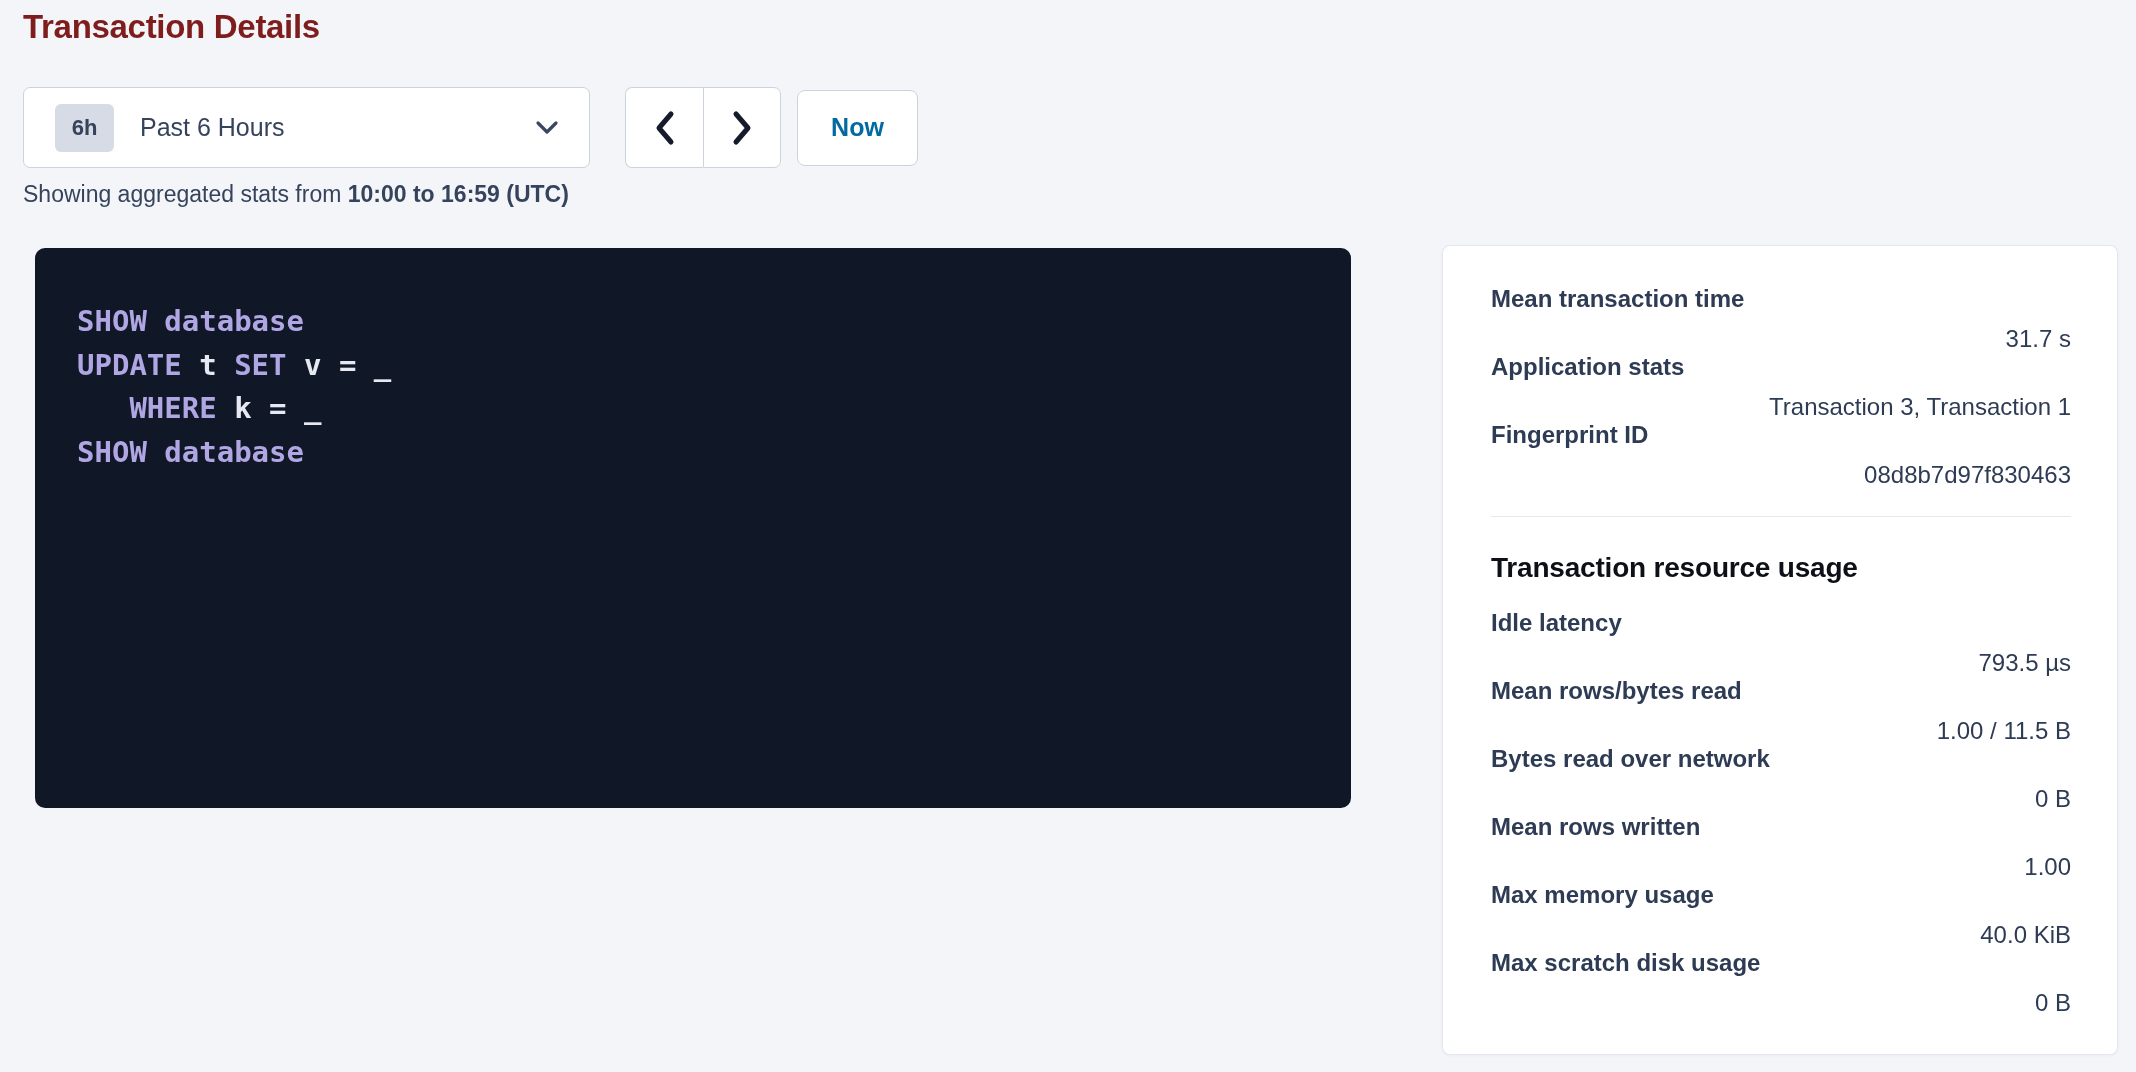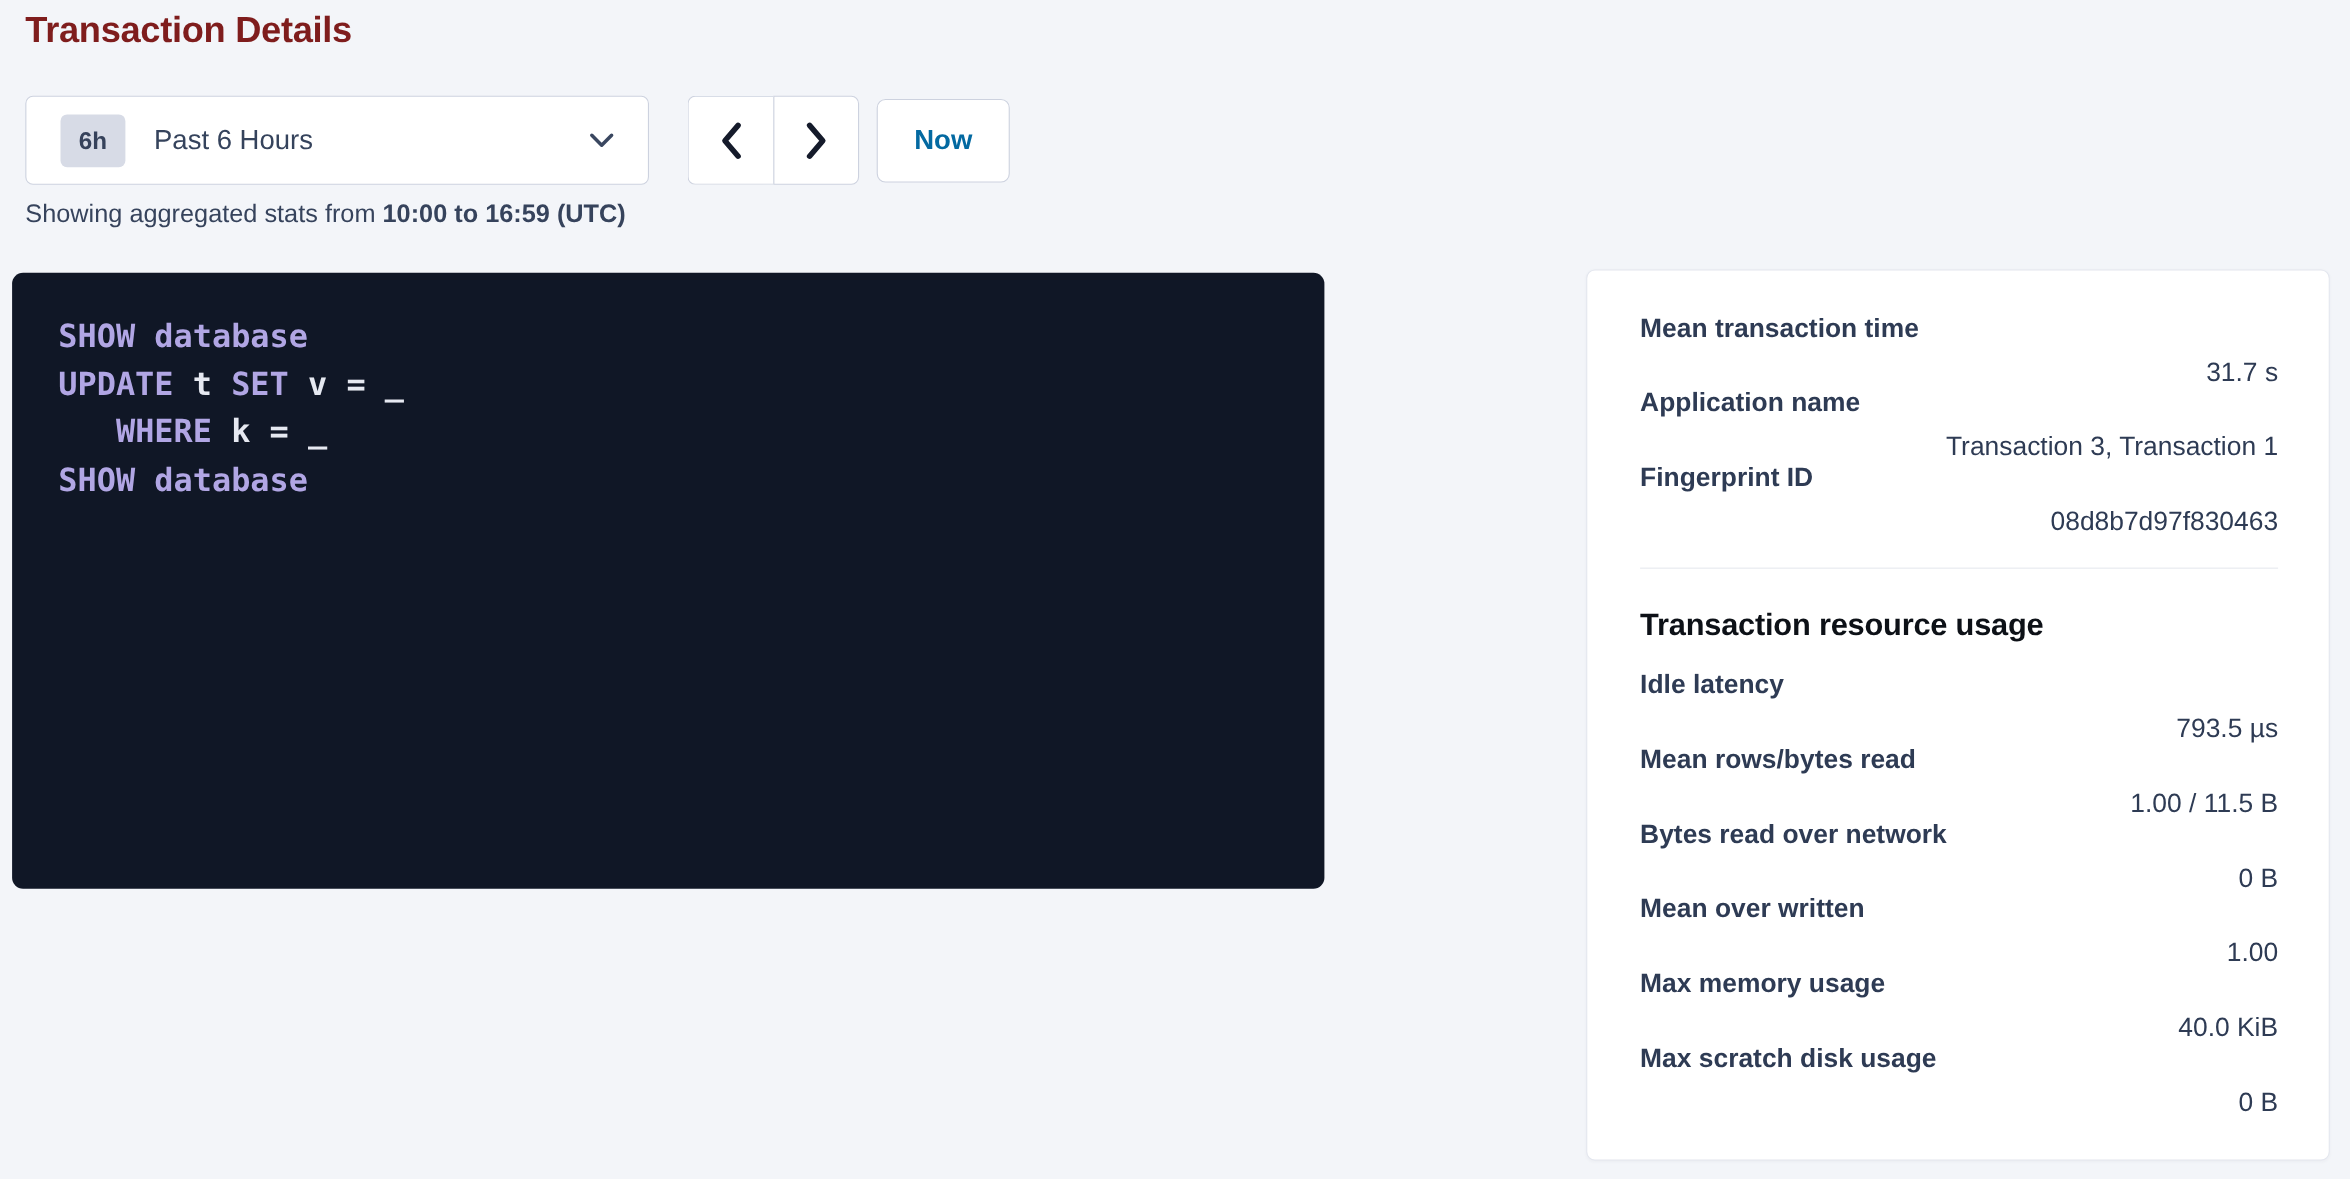--- a/index.html
+++ b/index.html
@@ -41,23 +41,23 @@
   .now-btn{
     margin-left:16px;width:121px;height:76px;background:#fff;
     border:1px solid var(--border);border-radius:8px;cursor:pointer;
     font-family:"Liberation Sans",sans-serif;
     font-size:25px;font-weight:600;color:#0369a1;
     display:flex;align-items:center;justify-content:center;
   }
   .caption{position:absolute;left:23px;top:181px;font-size:23px;color:#36435c;}
   .caption b{font-weight:700}
   .codeblock{
-    position:absolute;left:11px;top:248px;width:1193px;height:560px;
+    position:absolute;left:35px;top:248px;width:1316px;height:560px;
     background:var(--code-bg);border-radius:10px;
-    padding:36px 30px 30px 42px;
+    padding:52px 30px 30px 42px;
   }
   .codeblock pre{
     margin:0;font-family:"DejaVu Sans Mono","Liberation Mono",monospace;
     font-size:29px;line-height:43.5px;font-weight:700;white-space:pre;
   }
   .tok-kw{color:var(--code-kw)}
   .tok-id{color:var(--code-id)}
   .panel{
     position:absolute;left:1442px;top:245px;width:676px;height:810px;
     background:var(--panel-bg);border:1px solid var(--panel-border);
@@ -124,21 +124,21 @@
 <span class="tok-kw">SHOW </span><span class="tok-kw">database</span></pre>
 </div>
 
 <div class="panel">
   <div id="summary-rows">
       <div class="stat-row">
         <span class="label">Mean transaction time</span>
         <span class="value">31.7 s</span>
       </div>
       <div class="stat-row">
-        <span class="label">Application name</span>
+        <span class="label">Application stats</span>
         <span class="value">Transaction 3, Transaction 1</span>
       </div>
       <div class="stat-row">
         <span class="label">Fingerprint ID</span>
         <span class="value">08d8b7d97f830463</span>
       </div>
     </div>
   <hr class="divider">
   <div class="section-title">Transaction resource usage</div>
   <div id="resource-rows" class="resource-rows">
@@ -148,21 +148,21 @@
       </div>
       <div class="stat-row">
         <span class="label">Mean rows/bytes read</span>
         <span class="value">1.00 / 11.5 B</span>
       </div>
       <div class="stat-row">
         <span class="label">Bytes read over network</span>
         <span class="value">0 B</span>
       </div>
       <div class="stat-row">
-        <span class="label">Mean over written</span>
+        <span class="label">Mean rows written</span>
         <span class="value">1.00</span>
       </div>
       <div class="stat-row">
         <span class="label">Max memory usage</span>
         <span class="value">40.0 KiB</span>
       </div>
       <div class="stat-row">
         <span class="label">Max scratch disk usage</span>
         <span class="value">0 B</span>
       </div>

